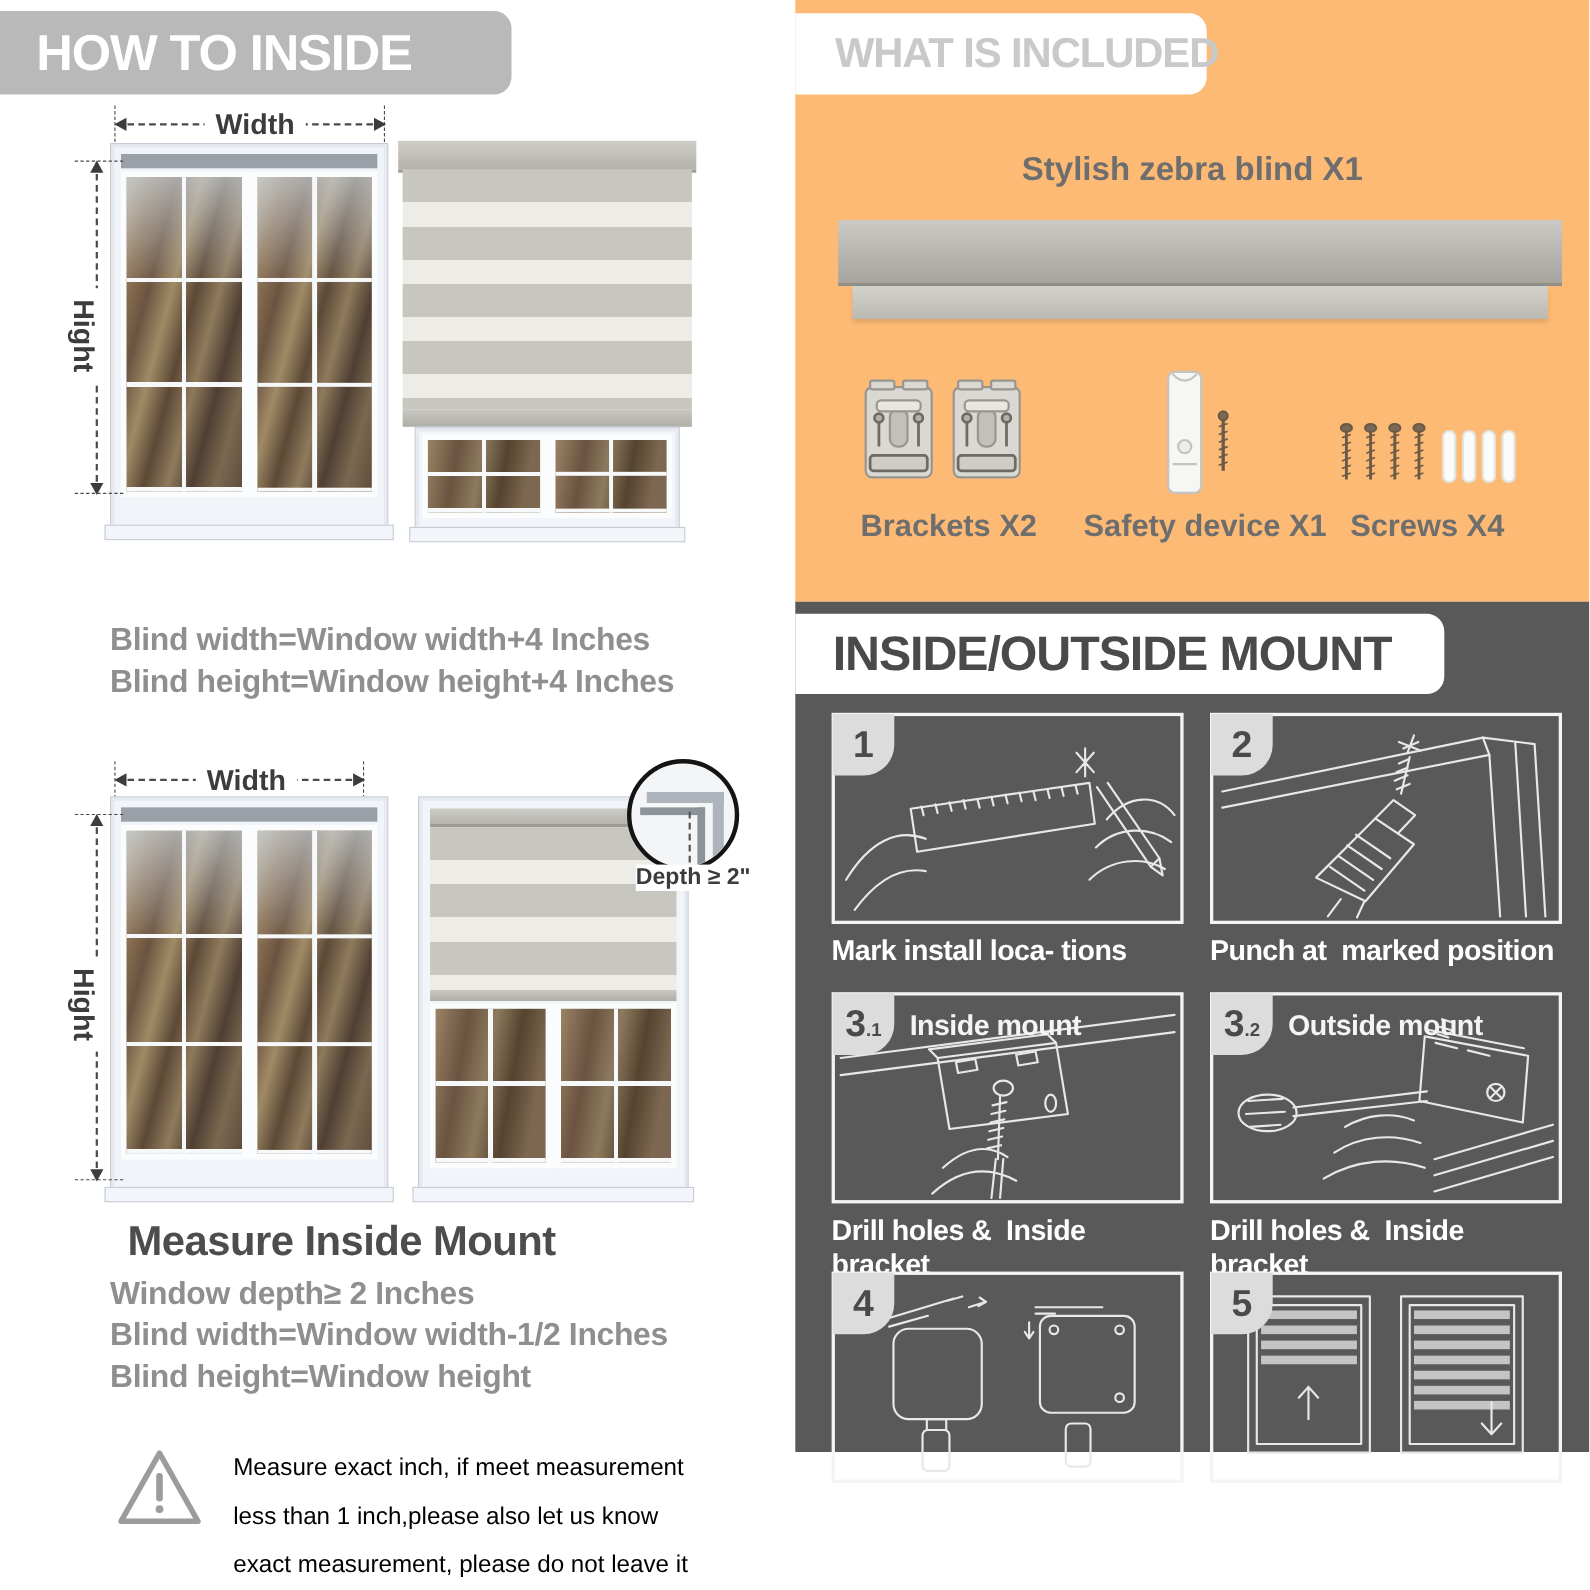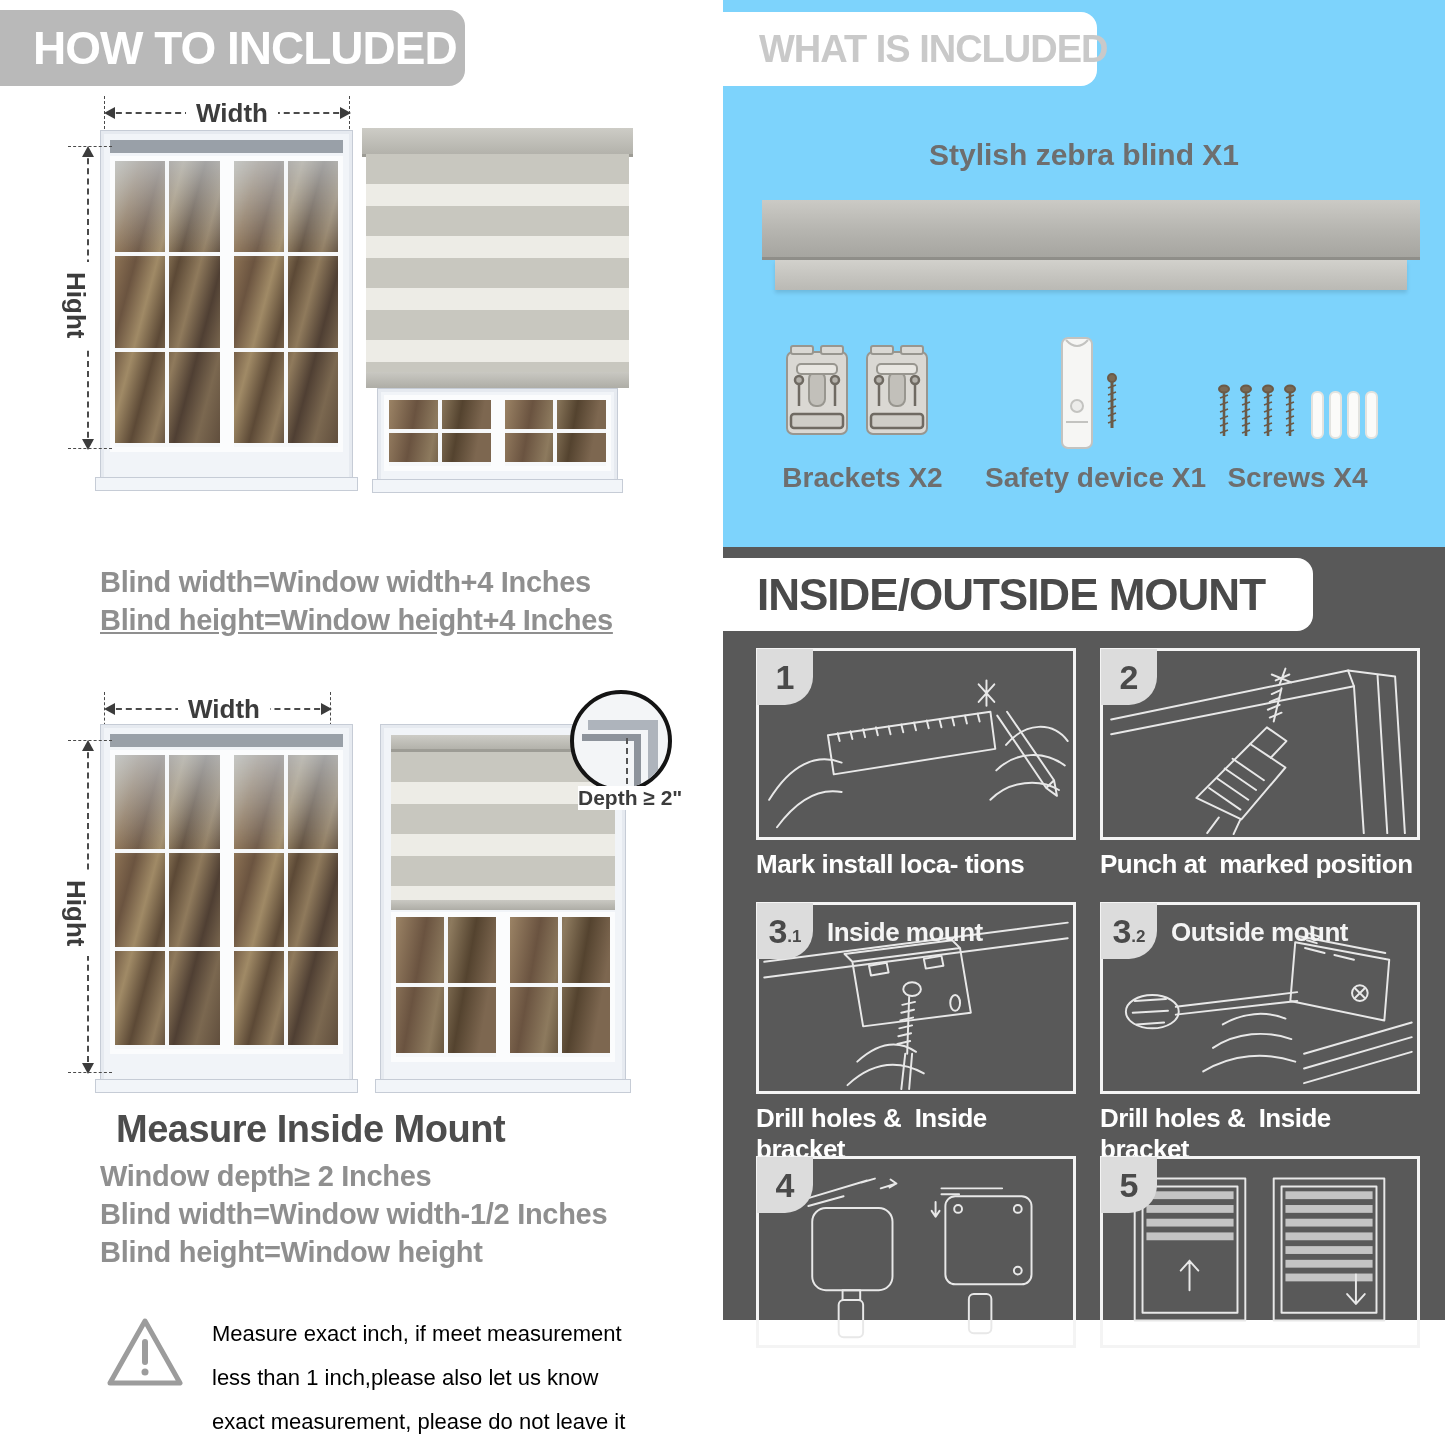--- a/index.html
+++ b/index.html
@@ -50,21 +50,21 @@
   .vline{border-left:2px dashed #4a4a4a;width:0;}
   .arr{width:0;height:0;position:absolute;}
   .arr.left{border-top:6px solid transparent;border-bottom:6px solid transparent;border-right:11px solid #3c3c3c;left:-2px;top:-7px;}
   .arr.right{border-top:6px solid transparent;border-bottom:6px solid transparent;border-left:11px solid #3c3c3c;right:-2px;top:-7px;}
   .arr.up{border-left:6px solid transparent;border-right:6px solid transparent;border-bottom:11px solid #3c3c3c;top:-2px;left:-7px;}
   .arr.down{border-left:6px solid transparent;border-right:6px solid transparent;border-top:11px solid #3c3c3c;bottom:-2px;left:-7px;}
   .dim-label{background:#ffffff;padding:0 10px;font-size:26px;font-weight:bold;color:#3c3c3c;}
   .dim-label.vert{writing-mode:vertical-rl;padding:10px 0;}
 
   
-  .panel-included{left:723px;top:0;width:722px;height:547px;background:#7dd3fc;}
+  .panel-included{left:723px;top:0;width:722px;height:547px;background:#fdba74;}
   .blind-label{left:0;top:138px;width:100%;text-align:center;font-size:30px;font-weight:bold;color:#6e6e6e;}
   .rail-main{left:39px;top:200px;width:658px;height:57px;
      background:linear-gradient(to bottom,#cbcac5,#b5b4af 55%,#a6a5a0);border-bottom:3px solid #8f8e89;}
   .rail-sub{left:52px;top:260px;width:632px;height:30px;
      background:linear-gradient(to bottom,#d2d1cc,#bab9b4);box-shadow:0 3px 4px rgba(0,0,0,.12);}
   .inc-label{font-size:28px;font-weight:bold;color:#6e6e6e;text-align:center;white-space:nowrap;}
 
   
   .panel-mount{left:723px;top:547px;width:722px;height:773px;background:#595959;}
   .step{position:absolute;width:320px;}
@@ -86,21 +86,21 @@
   .mag-l1{position:absolute;left:14px;top:26px;width:60px;height:60px;border-top:10px solid #aeb4bc;border-right:10px solid #aeb4bc;}
   .mag-l2{position:absolute;left:8px;top:40px;width:52px;height:52px;border-top:7px solid #8d939b;border-right:7px solid #8d939b;}
   .mag-dash{position:absolute;left:52px;top:44px;height:46px;border-left:2px dashed #555;}
 </style>
 </head>
 <body>
 
 <div id="stage">
 
   <div class="abs hdr-left">
-    <span>HOW TO INCLUDED</span>
+    <span>HOW TO INSIDE</span>
   </div>
 
   <div class="abs vline" style="left:104px;top:96px;height:48px;border-left-width:1.5px;"></div>
   <div class="abs vline" style="left:349px;top:96px;height:48px;border-left-width:1.5px;"></div>
   <div class="abs hline" style="left:106px;top:112px;width:243px;">
     <div class="arr left"></div>
     <div class="arr right"></div>
   </div>
   <div class="abs dim-label" style="left:186px;top:98px;">Width</div>
 
@@ -134,21 +134,21 @@
           <div class="glass rows2"></div>
         </div>
       <div class="sash">
           <div class="glass rows2"></div>
         </div>
     </div>
     <div class="sill"></div>
   </div>
 
   <div class="abs formula" style="left:100px;top:566px;">Blind width=Window width+4 Inches</div>
-  <div class="abs formula" style="left:100px;top:604px;text-decoration:underline;">Blind height=Window height+4 Inches</div>
+  <div class="abs formula" style="left:100px;top:604px;">Blind height=Window height+4 Inches</div>
 
   <div class="abs vline" style="left:104px;top:692px;height:44px;border-left-width:1.5px;"></div>
   <div class="abs vline" style="left:330px;top:692px;height:44px;border-left-width:1.5px;"></div>
   <div class="abs hline" style="left:106px;top:708px;width:224px;">
     <div class="arr left"></div>
     <div class="arr right"></div>
   </div>
   <div class="abs dim-label" style="left:178px;top:694px;">Width</div>
 
   <div class="abs win" style="left:100px;top:724px;width:253px;height:360px;">

